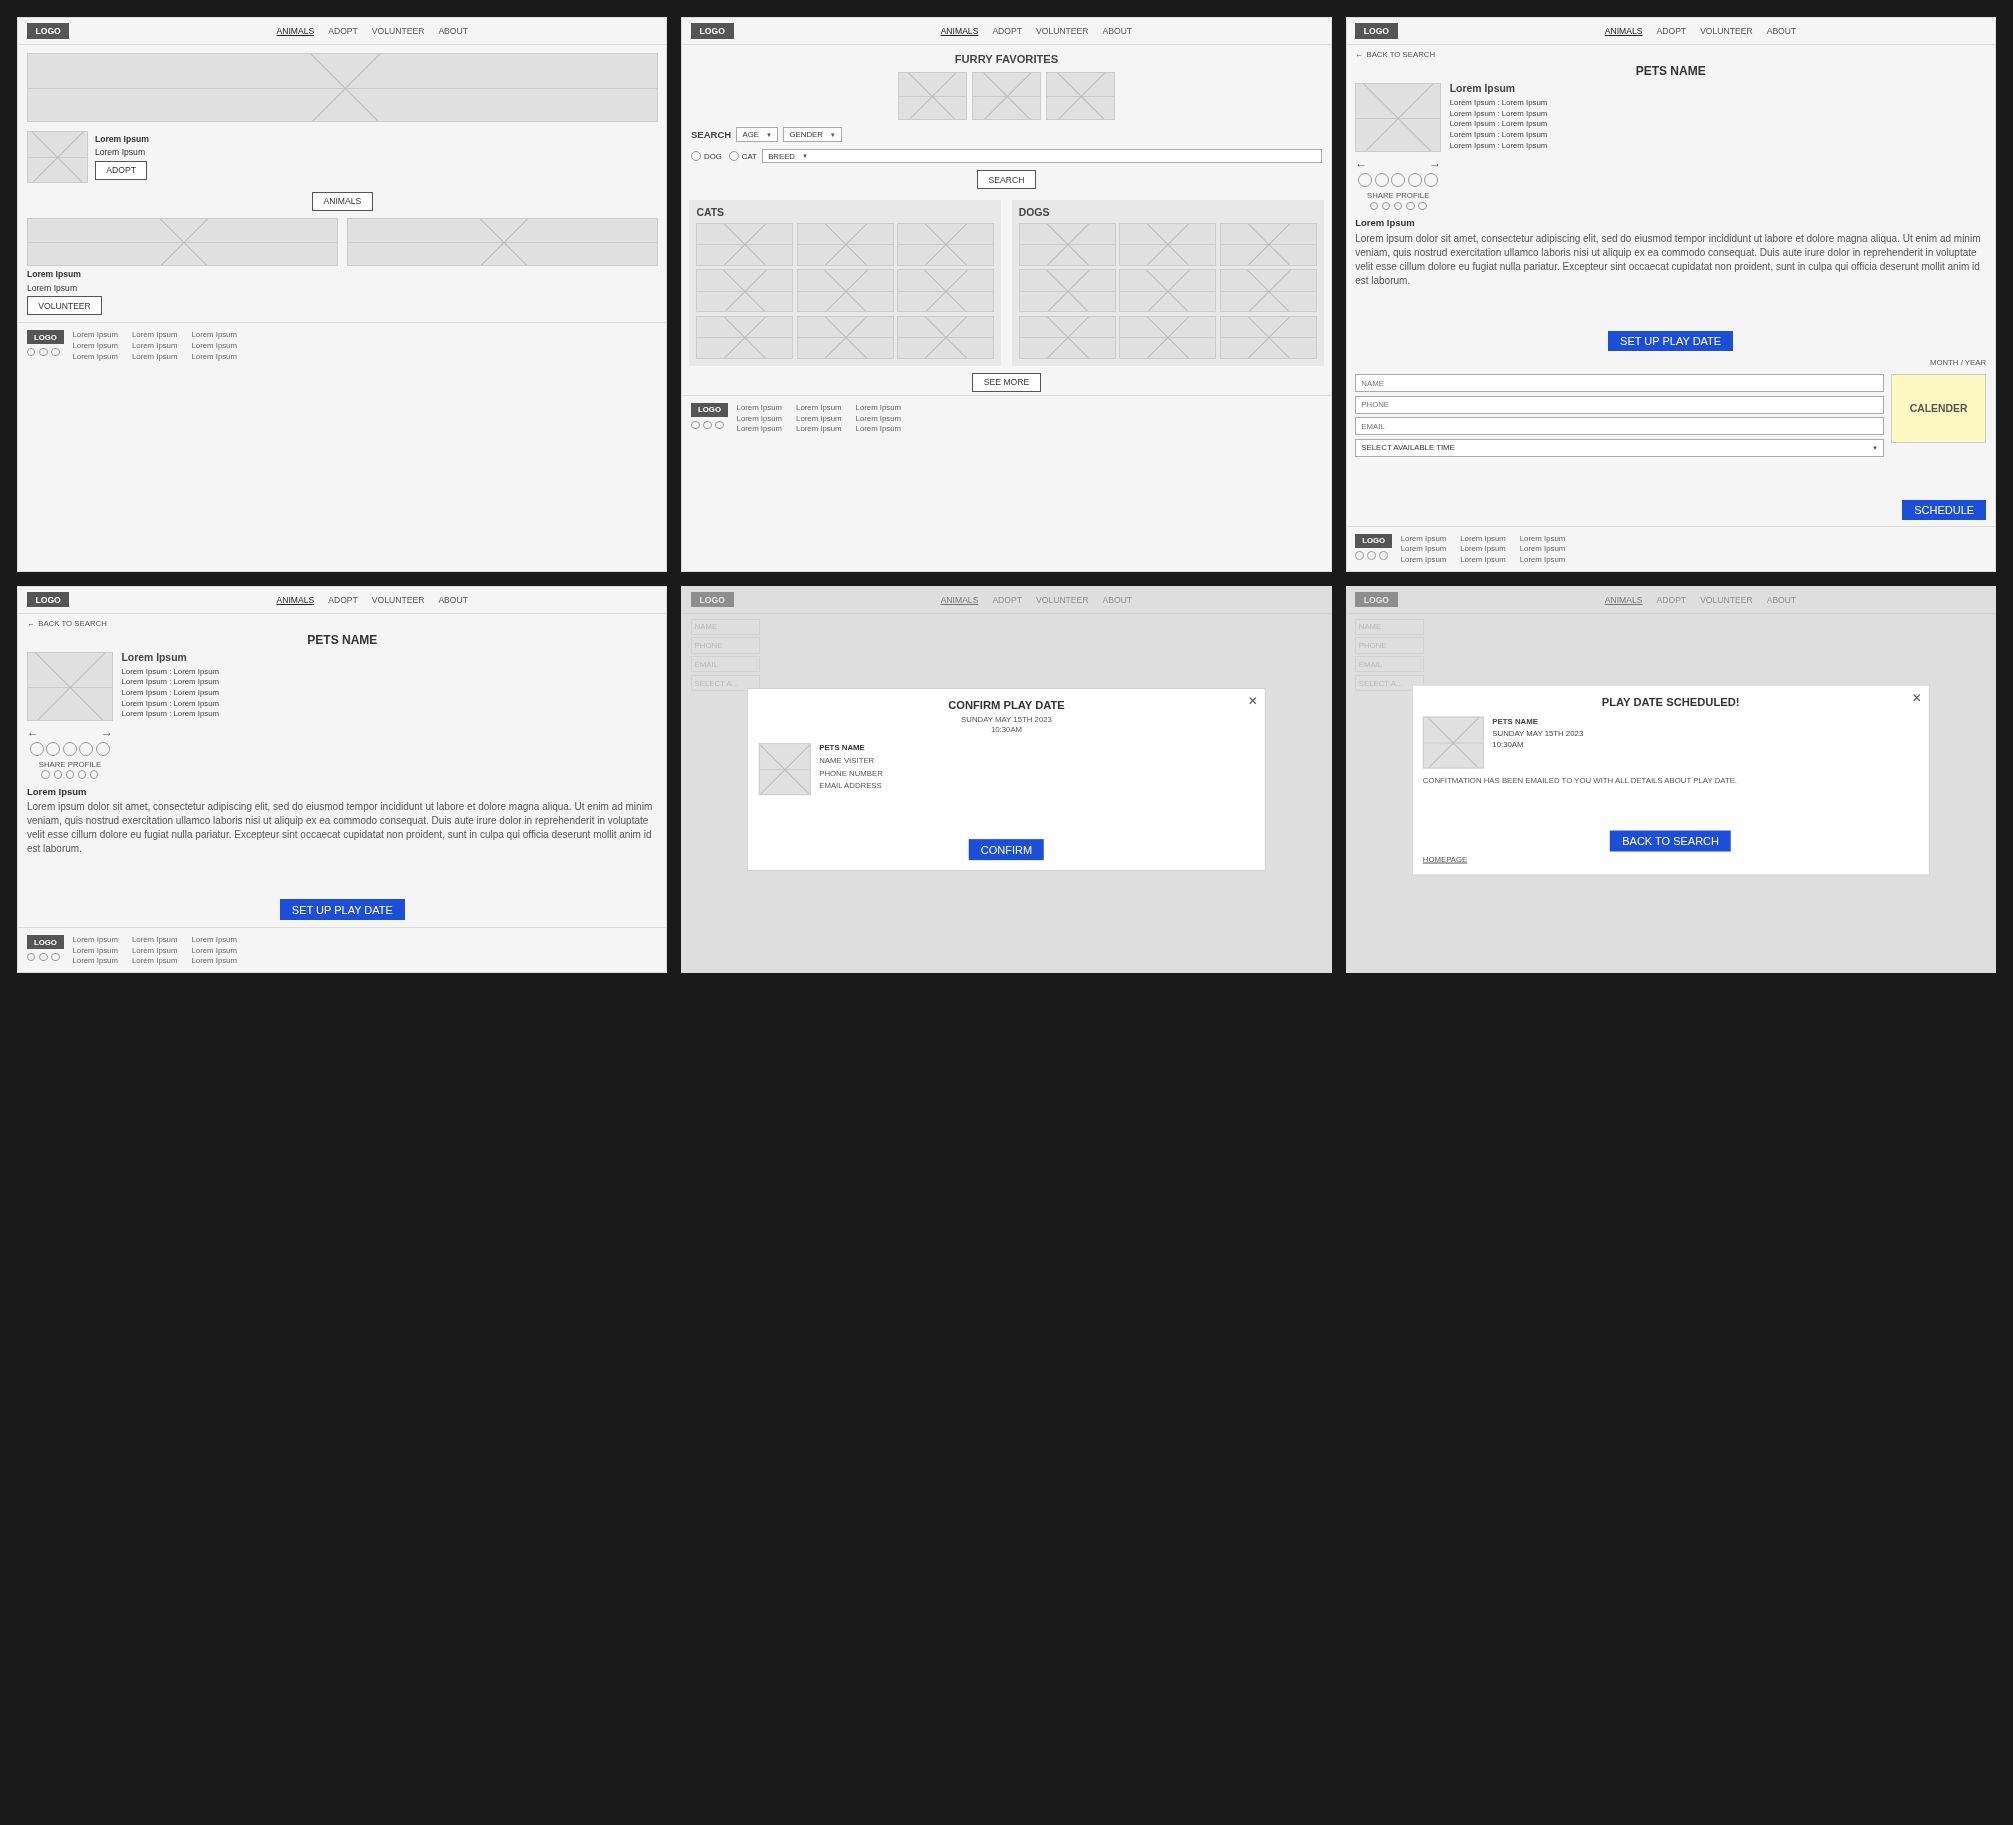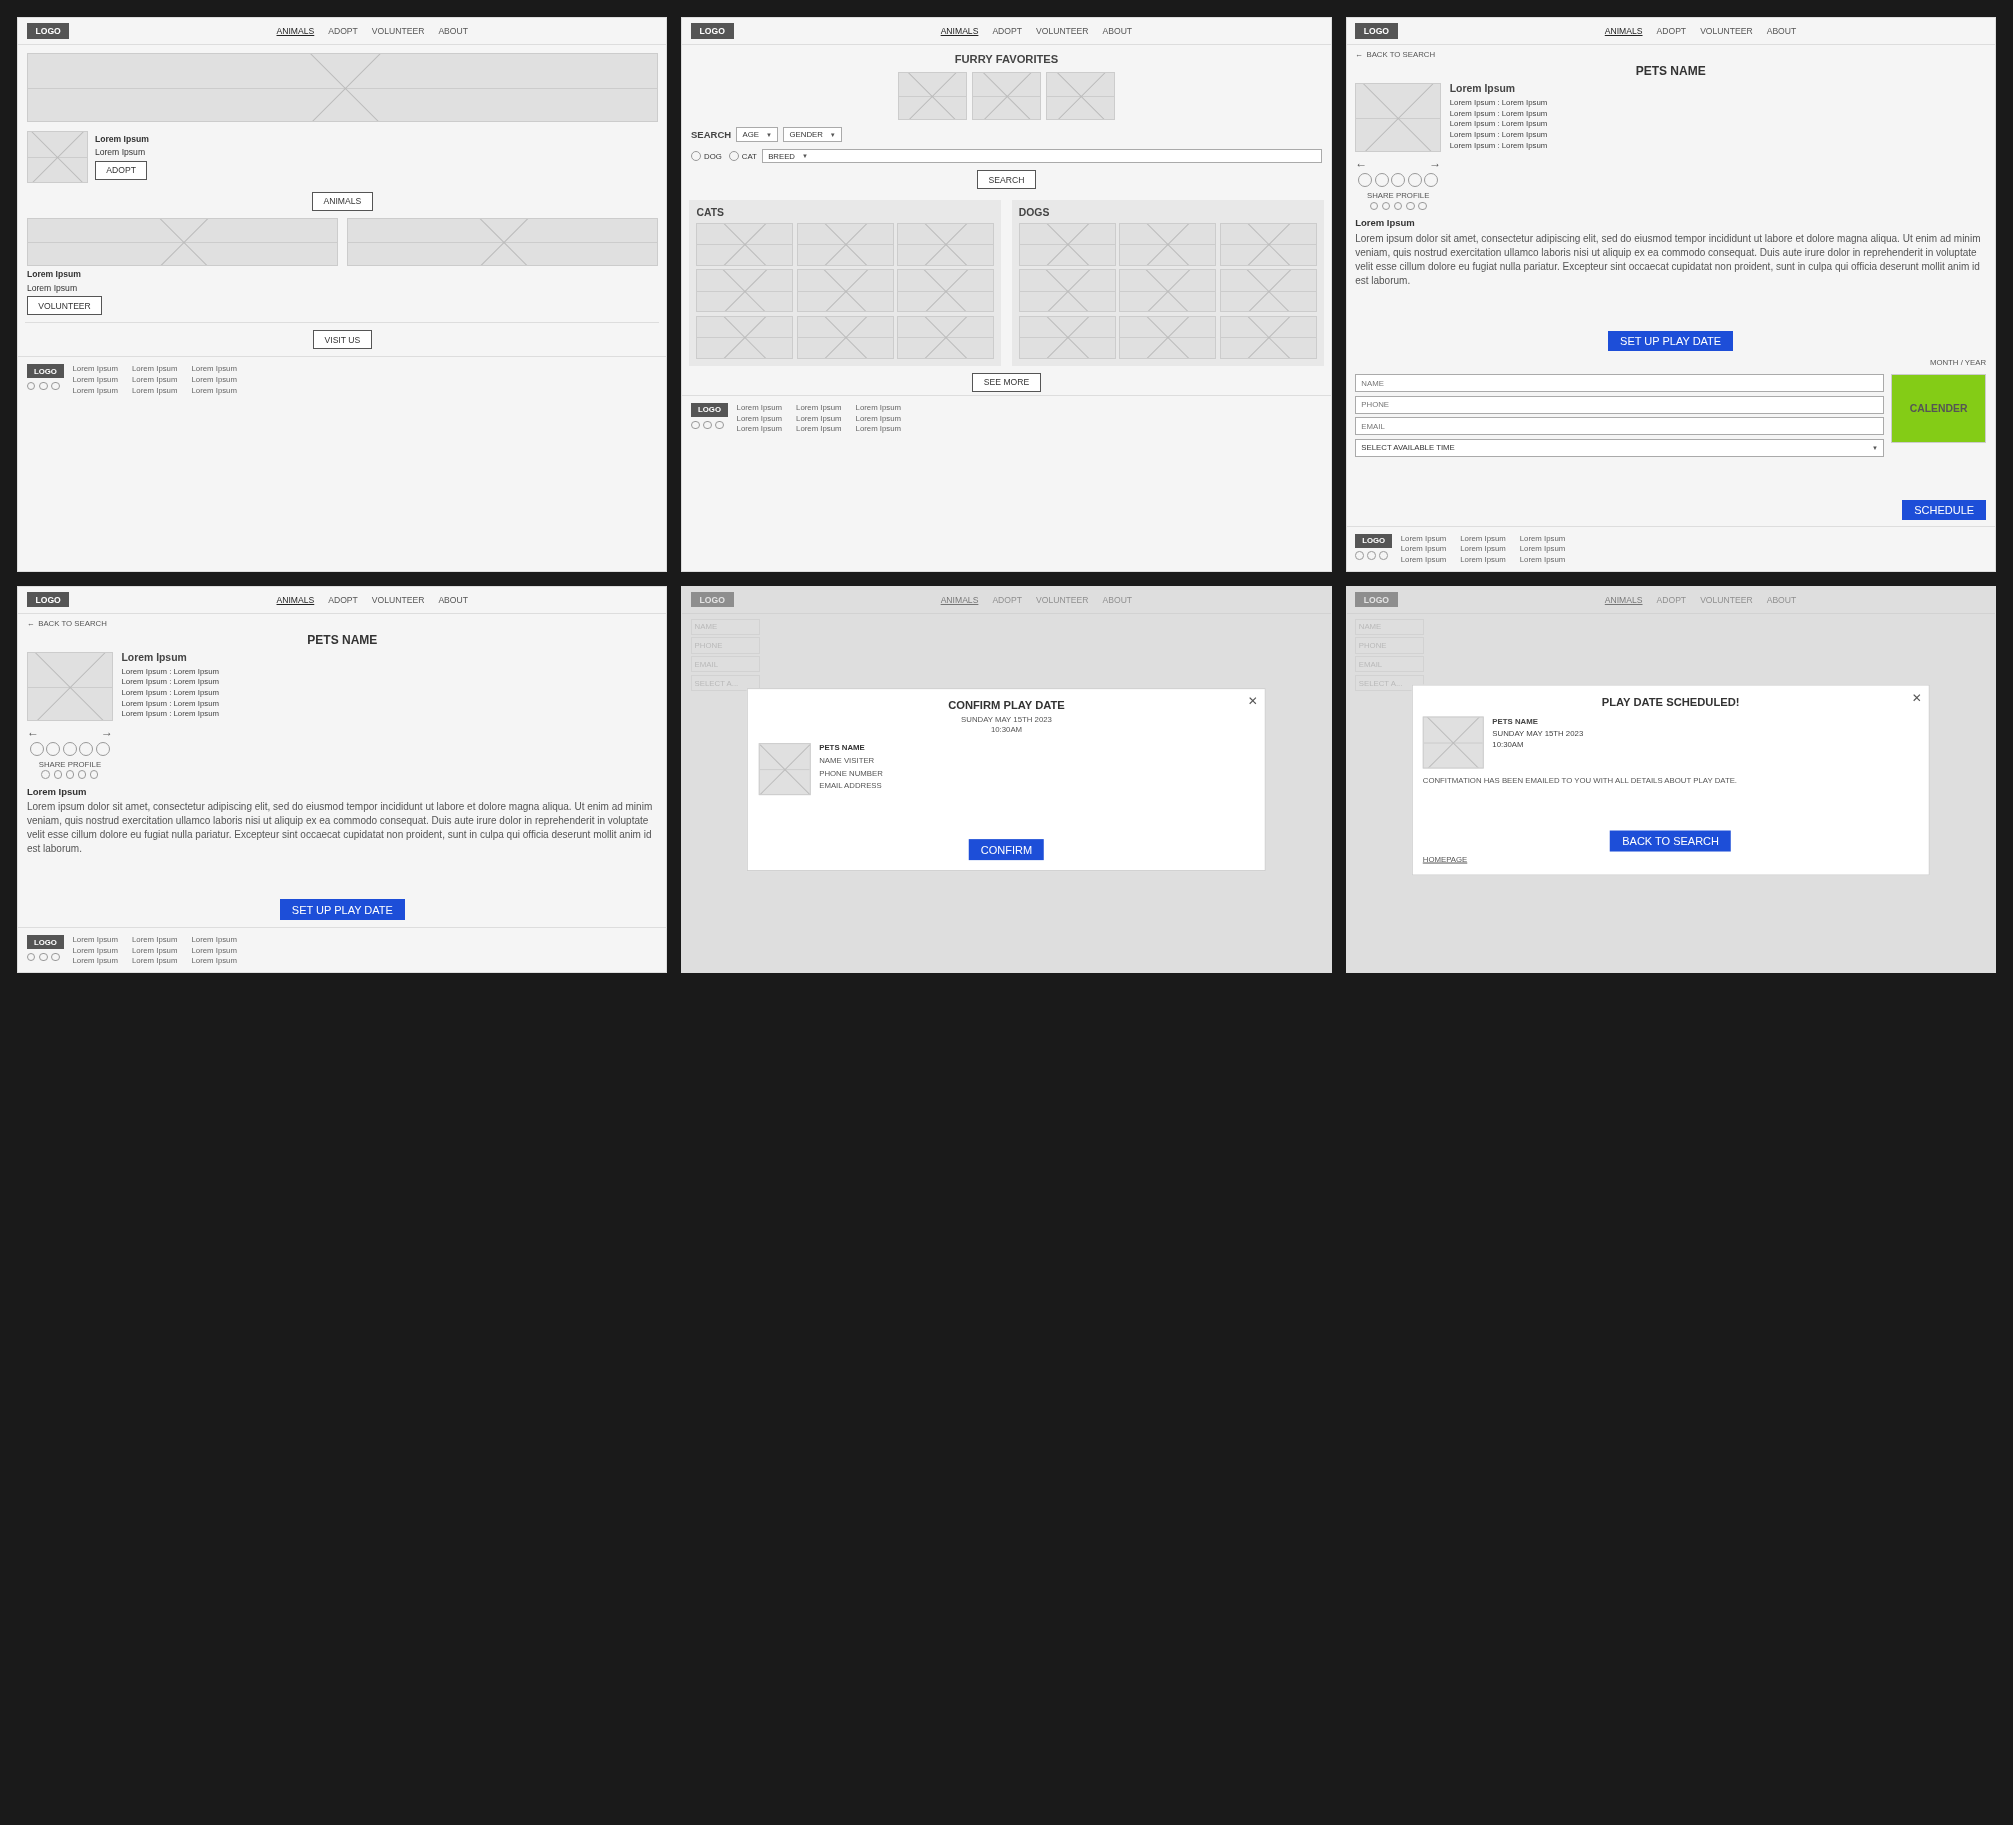--- a/index.html
+++ b/index.html
@@ -368,21 +368,21 @@
       display: flex;
       align-items: center;
       justify-content: space-between;
     }
     .w3-cal-col {
       width: 95px;
       flex-shrink: 0;
     }
     .w3-calendar {
       border: 0.9px solid #ccc;
-      background: #84cc16;
+      background: #fef9c3;
       height: 69px;
       display: flex;
       align-items: center;
       justify-content: center;
       font-size: 10.4px;
       font-weight: bold;
       color: #555;
     }
     .w3-schedule-btn {
       text-align: right;
@@ -565,23 +565,20 @@
         <div>Lorem Ipsum</div>
         <div><button class="btn-outline">VOLUNTEER</button></div>
       </div>
       <div class="w1-second-card">
         <div class="img-placeholder" style="width:100%;height:48px;">
           <div class="img-x"></div>
         </div>
       </div>
     </div>
 
-    <div class="w1-visit">
-      <button class="btn-outline">VISIT US</button>
-    </div>
 
     <div class="footer">
       <div>
         <div class="footer-logo">LOGO</div>
         <div class="footer-circles">
           <div class="footer-circle"></div>
           <div class="footer-circle"></div>
           <div class="footer-circle"></div>
         </div>
       </div>

